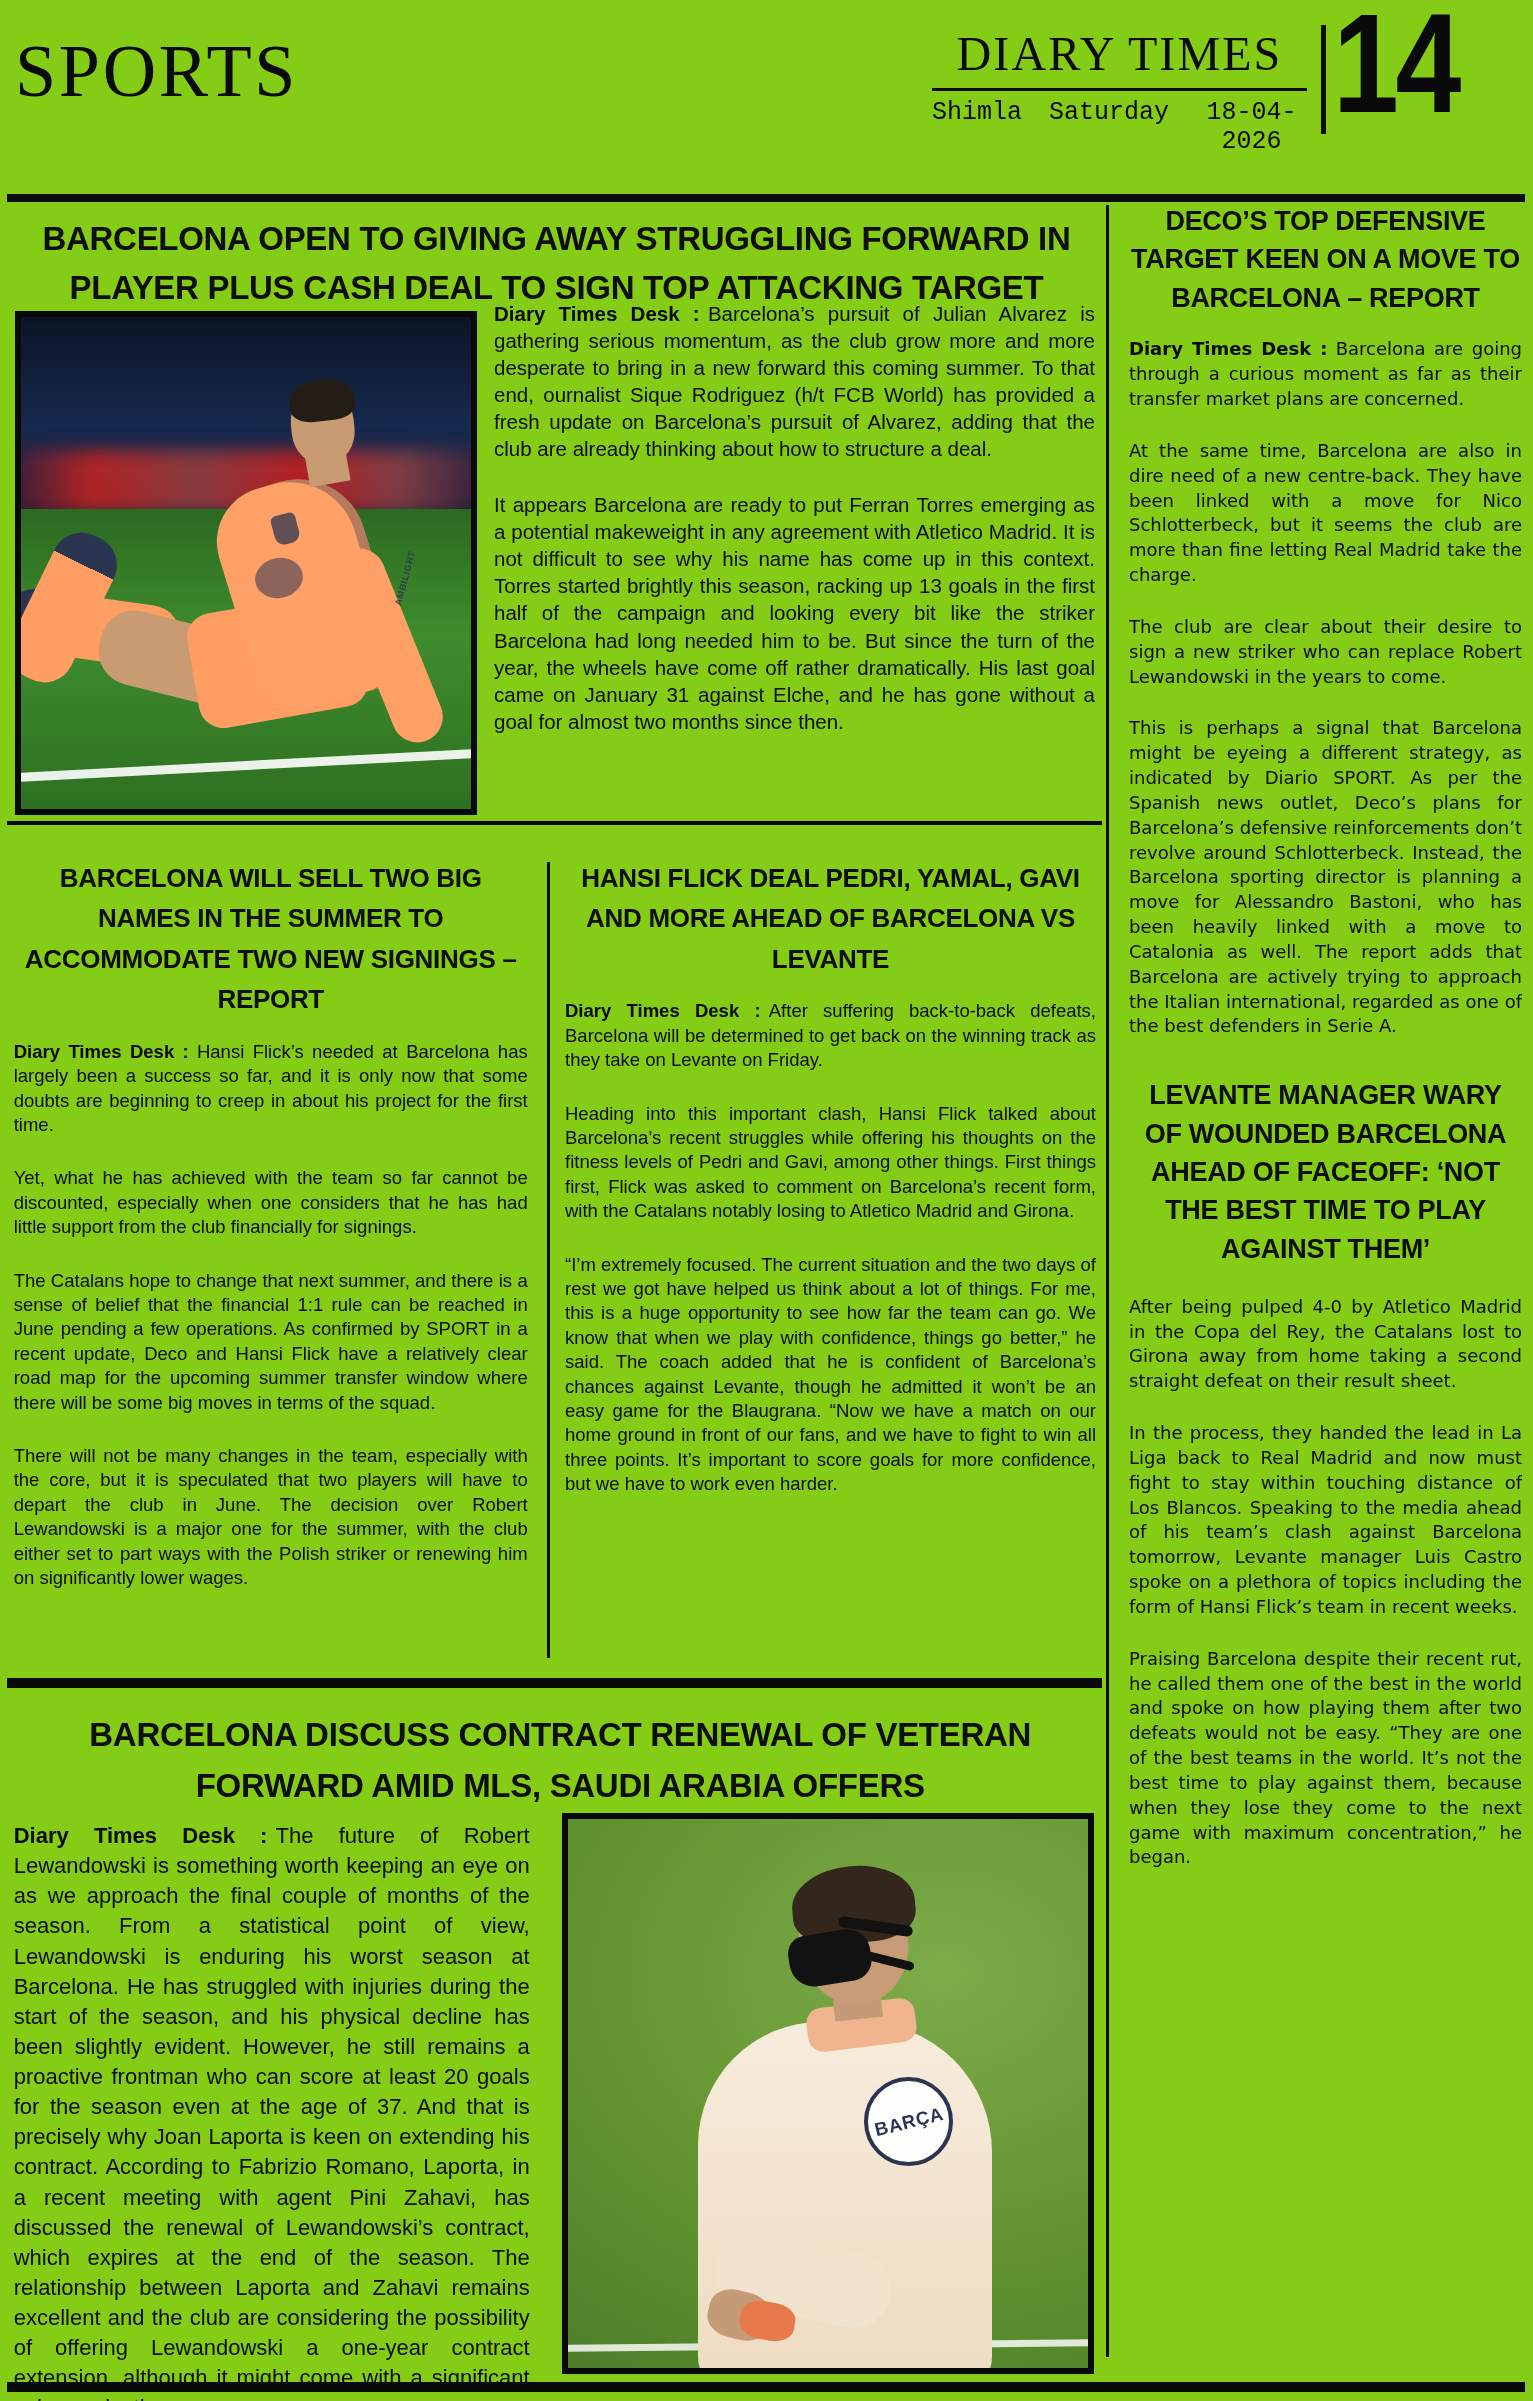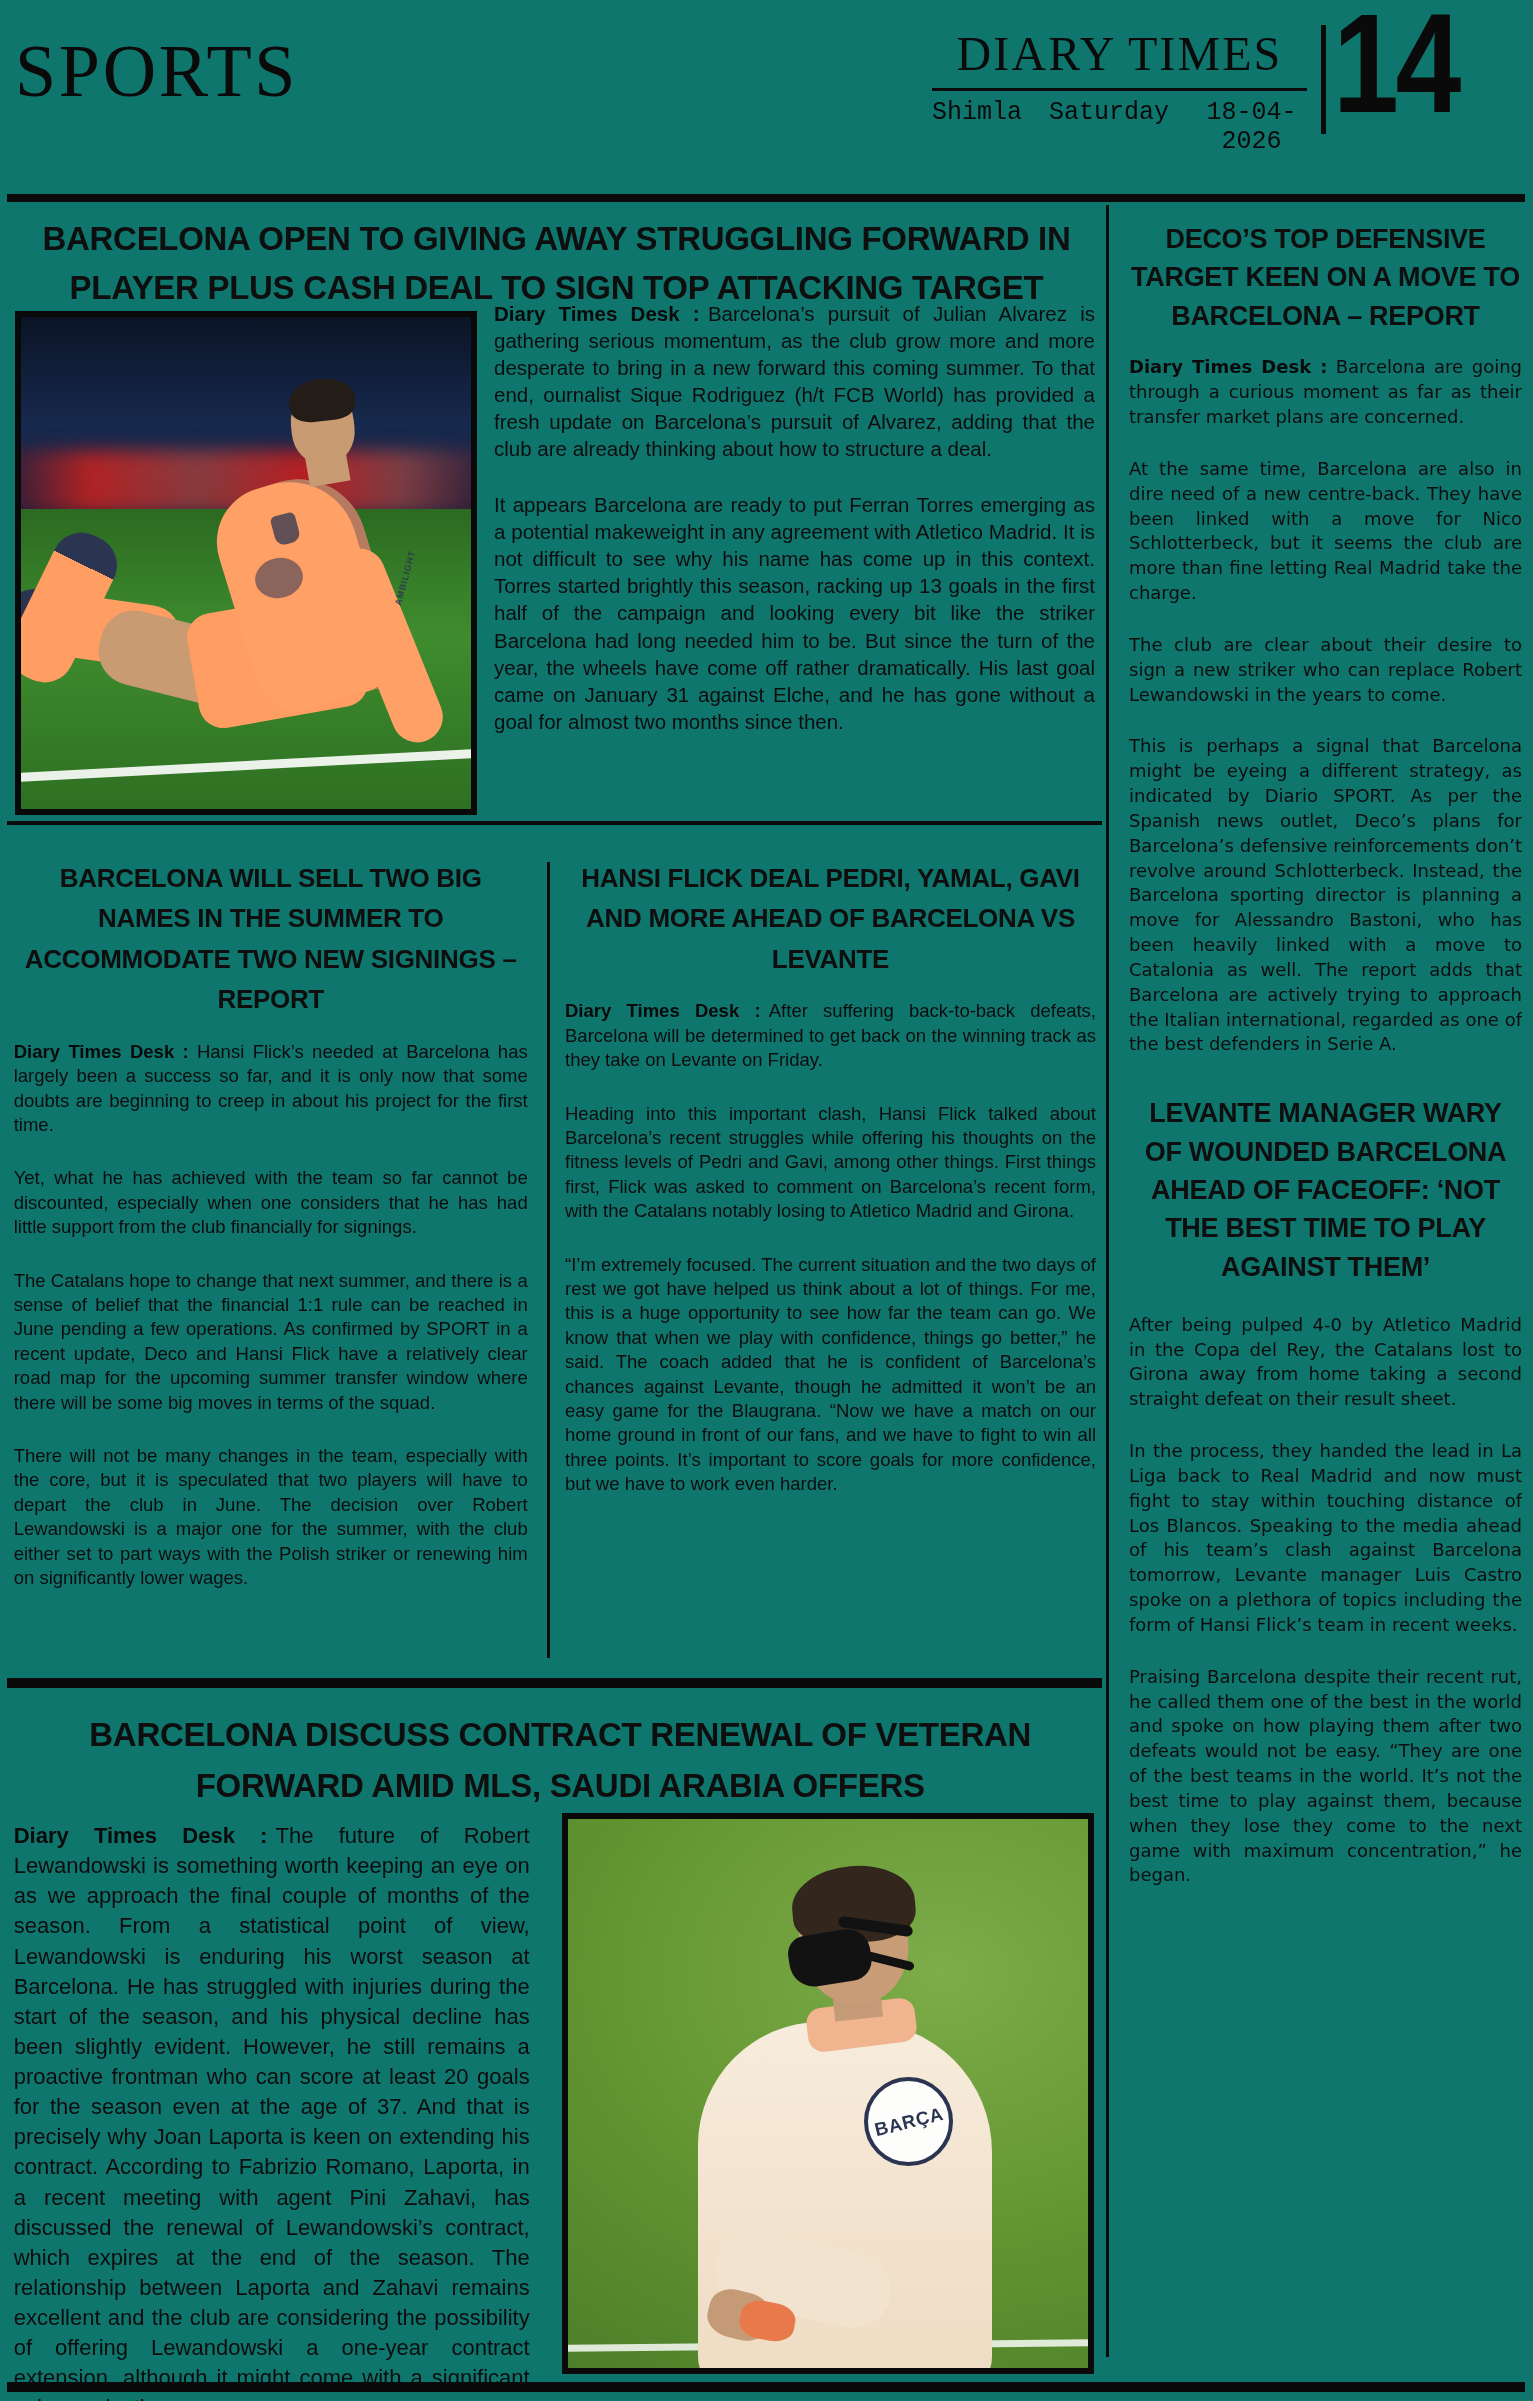--- a/index.html
+++ b/index.html
@@ -1,17 +1,17 @@
 <!DOCTYPE html>
 <html style="font-size:11px"><head>
 <meta charset="utf-8">
 <style>
   html,body{margin:0;padding:0;background:#e8e8e8;}
   .page{
-    position:relative; width:1533px; height:2401px; background:#0f766e;
+    position:relative; width:1533px; height:2401px; background:#84cc16;
     color:#0c0c0c; font-family:"Liberation Sans", sans-serif; overflow:hidden;
     margin:0 auto;
   }
   
   .sports-title{
     position:absolute; left:15px; top:31px; font-family:"Liberation Serif", serif;
     font-size:74px; line-height:1.1; letter-spacing:2.7px; font-weight:500; color:#0a0a0a;
   }
   .masthead{position:absolute; left:932px; top:29px; width:375px; text-align:center;}
   .mast-title{font-family:"Liberation Serif", serif; font-size:48px; letter-spacing:2.1px; line-height:1.05; color:#0a0a0a;}
@@ -42,21 +42,21 @@
   .body p{margin:0;}
   .body .plist p{margin-top:29px;}
   .body p + p{margin-top:29px;}
   .desk{font-weight:700; margin-right:8.2px; color:#0a0a0a;}
   .body-main{position:absolute; left:494px; top:300px; width:601px; font-size:20.5px; line-height:1.32;}
   .body-bottom{position:absolute; left:13.7px; top:1821px; width:516px; font-size:22px; line-height:1.37;}
   .col{position:absolute; top:858px;}
   .col1{left:13.7px; width:514px;}
   .col2{left:565px; width:531px;}
   .body-col{font-size:18.5px; line-height:1.32;}
-  .sidebar{position:absolute; left:1129px; top:220px; width:393px; height:2155px; overflow:hidden;}
+  .sidebar{position:absolute; left:1129px; top:202px; width:393px; height:2155px; overflow:hidden;}
   .body-side{font-family:"DejaVu Sans", sans-serif; font-size:18px; line-height:1.38;}
   .body-side .plist p, .body-side p + p{margin-top:27px;}
   
   .photo{position:absolute; border:6.2px solid #090909; overflow:hidden; background:#2f7123;}
   .photo *{position:absolute;}
   .photo1{left:15px; top:311px; width:450px; height:492px;}
   .ph1-crowd{left:0; right:0; top:0; height:40%; background:linear-gradient(180deg,#0b1426,#17294e 55%,#0e1d3c);}
   .ph1-adband{left:-4%; right:-4%; top:27%; height:13%;
     background:linear-gradient(90deg,rgba(150,20,20,.15),rgba(205,35,30,.85) 18%,rgba(230,80,60,.55) 40%,rgba(200,30,30,.9) 62%,rgba(230,90,70,.5) 82%,rgba(150,20,20,.2));
     filter:blur(9px);}

